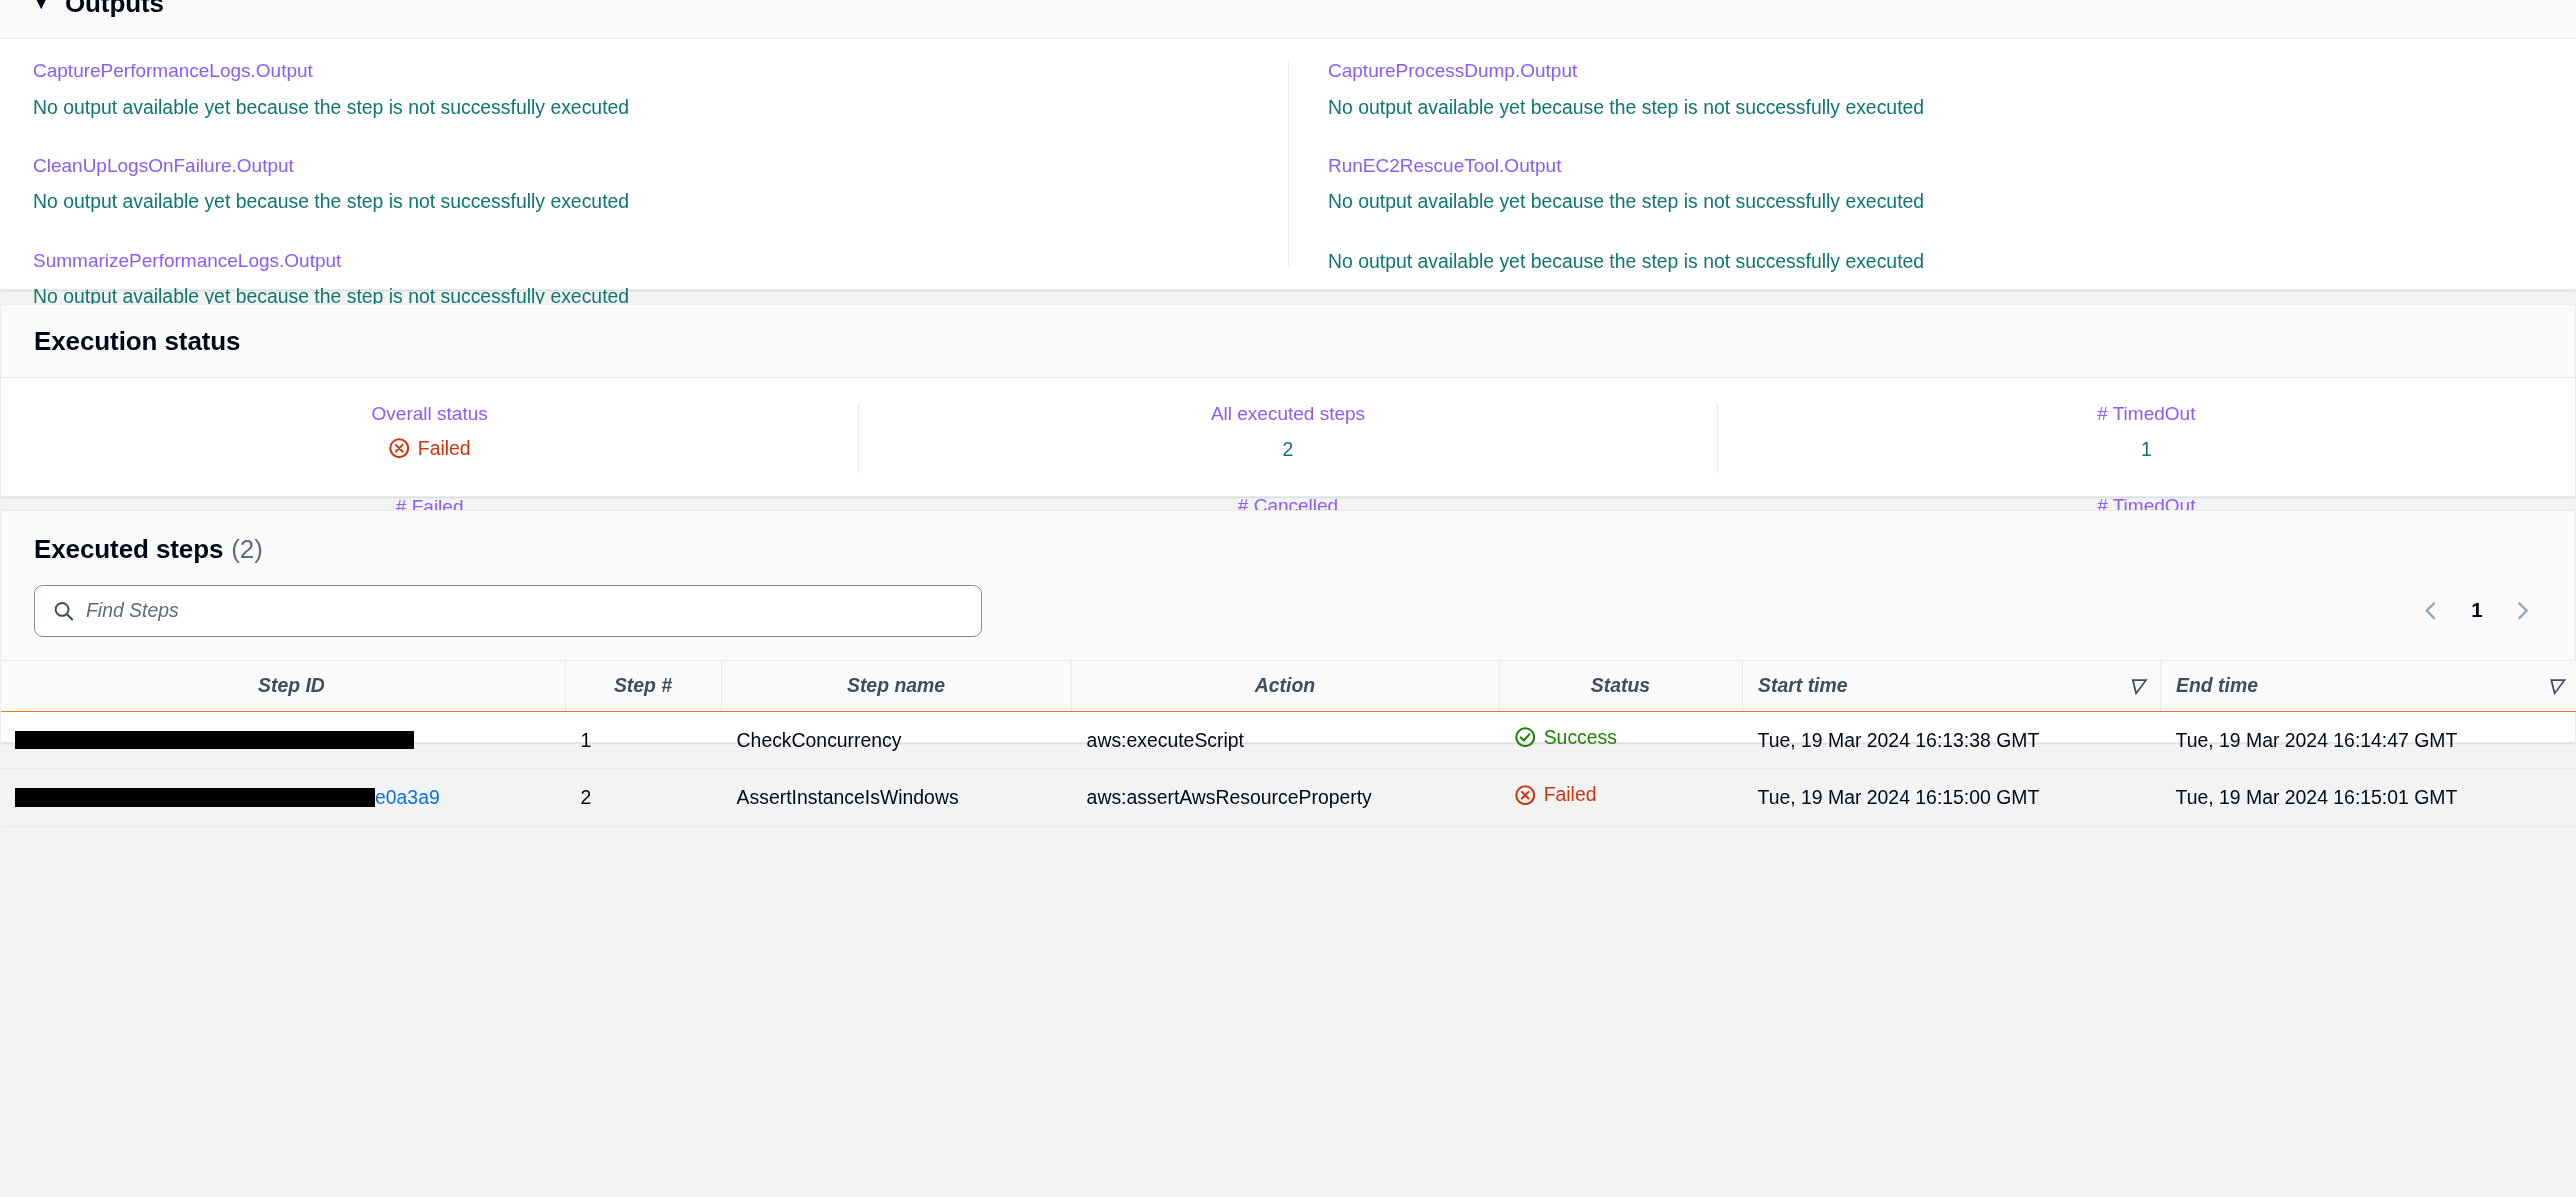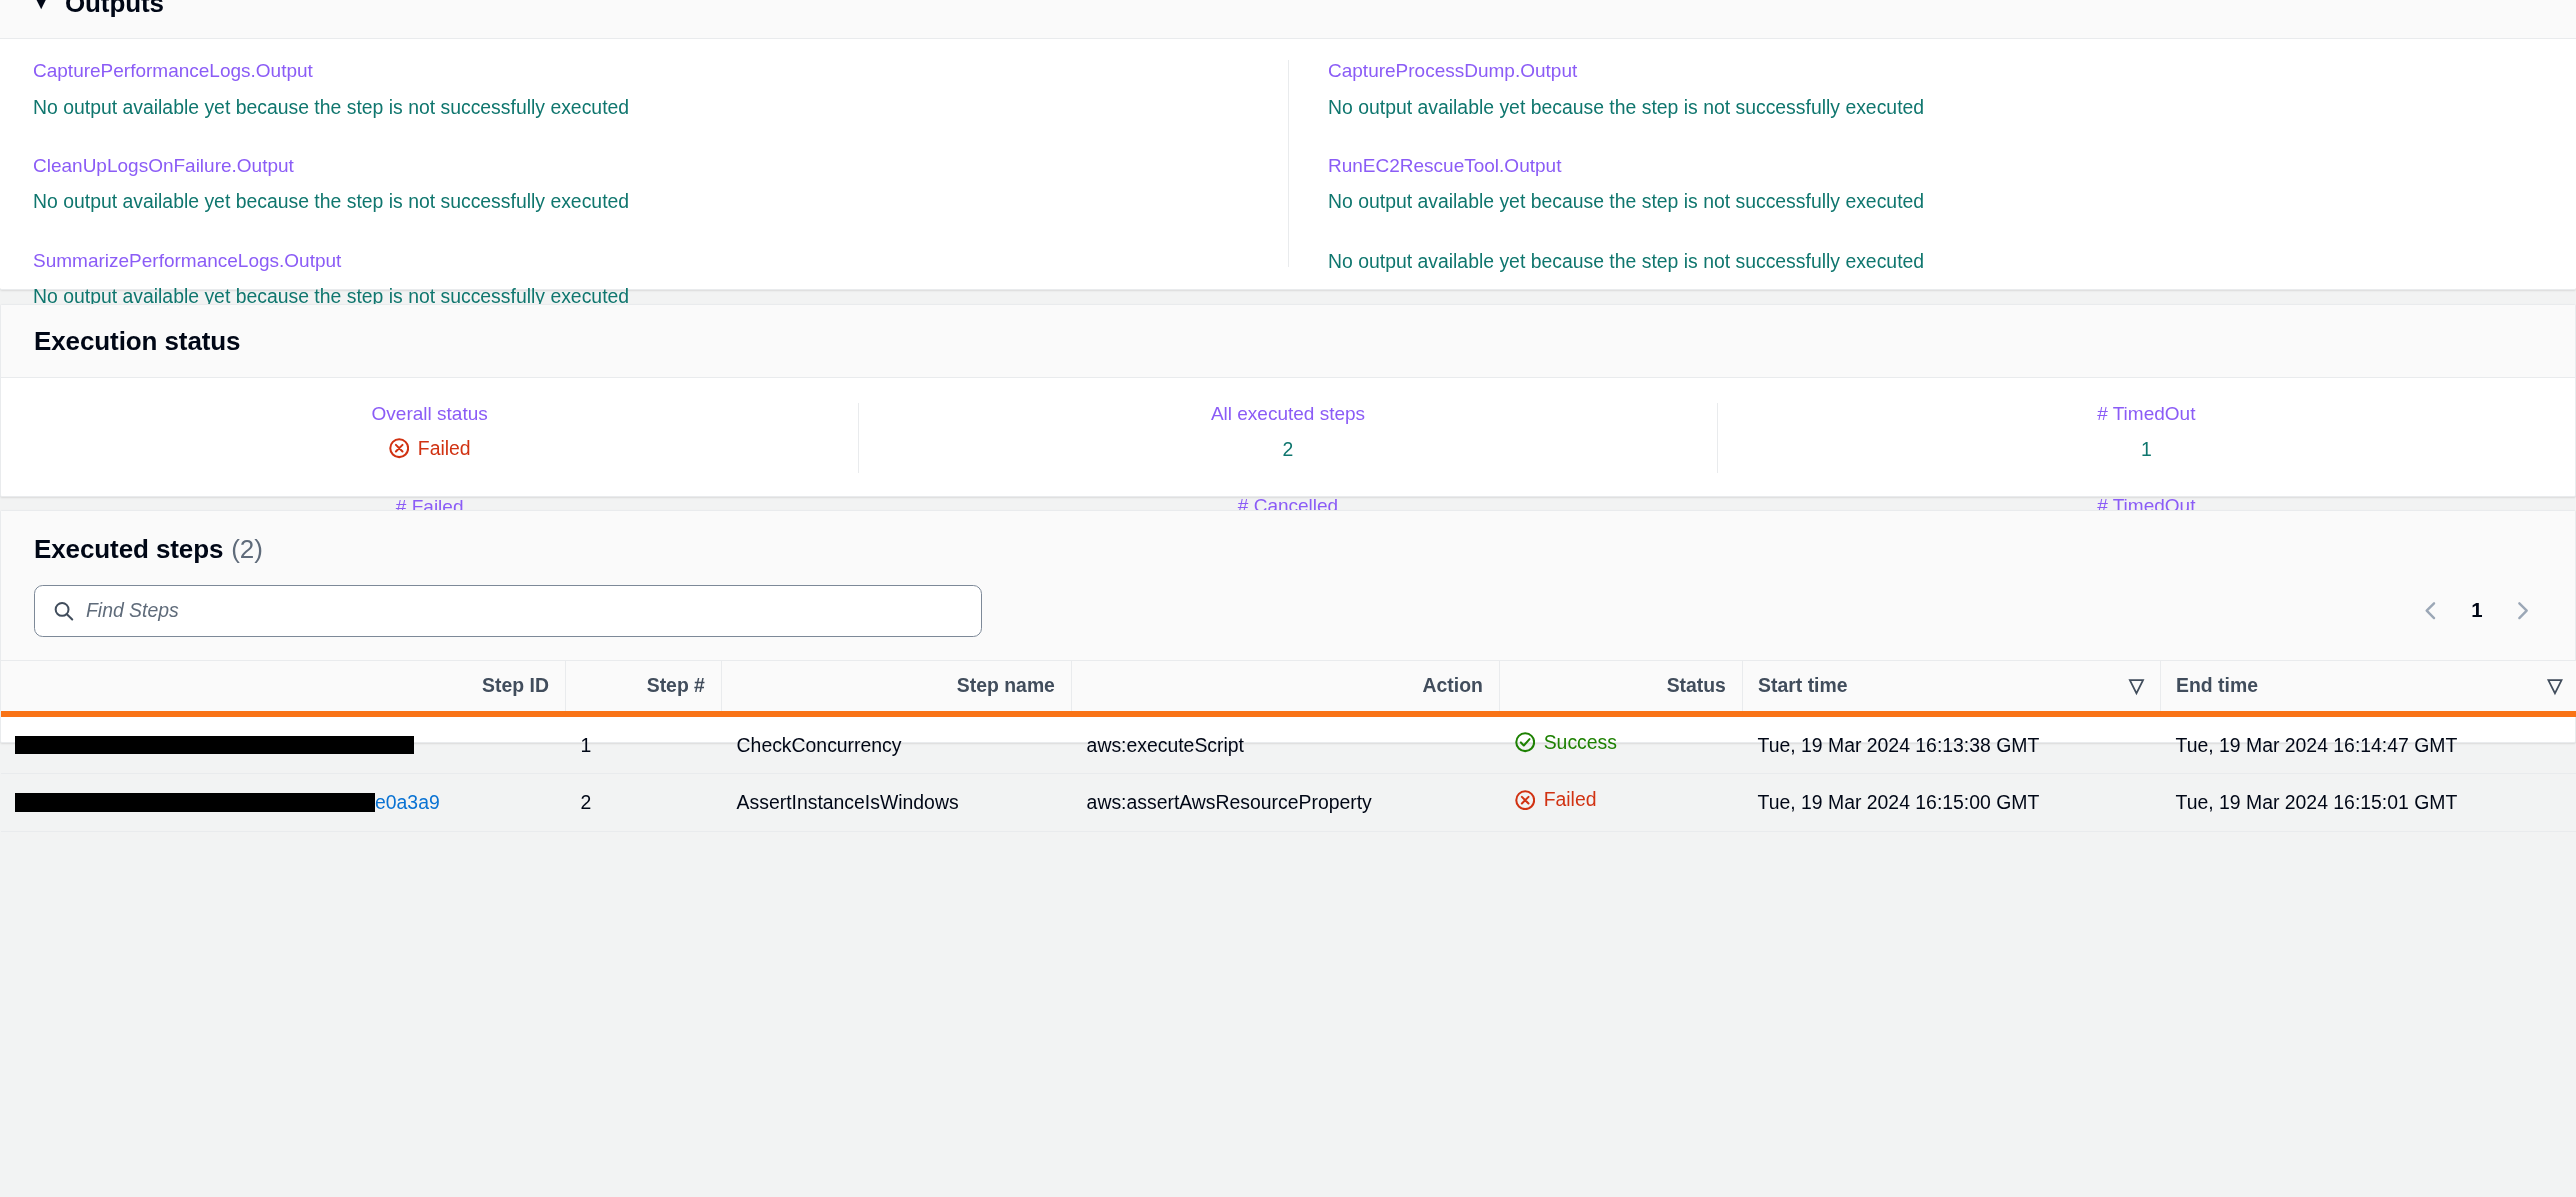--- a/index.html
+++ b/index.html
@@ -203,29 +203,30 @@
   }
 
   
   table.steps-table {
     width: 100%;
     border-collapse: collapse;
     table-layout: fixed;
   }
   table.steps-table th {
     background: #fafafa;
-    text-align: right;
+    text-align: center;
     font-size: 19.4px;
     font-weight: 700;
     color: #414d5c;
     padding: 13.6px 15.6px 13.6px 15.6px;
-    border-bottom: 6px solid #f97316;
+    border-bottom: 1px solid #f97316;
     border-right: 1px solid #e9ebed;
     white-space: nowrap;
     vertical-align: middle;
+    font-style: italic;
   }
   table.steps-table th:first-child { padding-left: 33px; }
   table.steps-table th:last-child { border-right: none; }
 
   .th-inner {
     display: flex;
     align-items: center;
     justify-content: space-between;
     width: 100%;
   }

